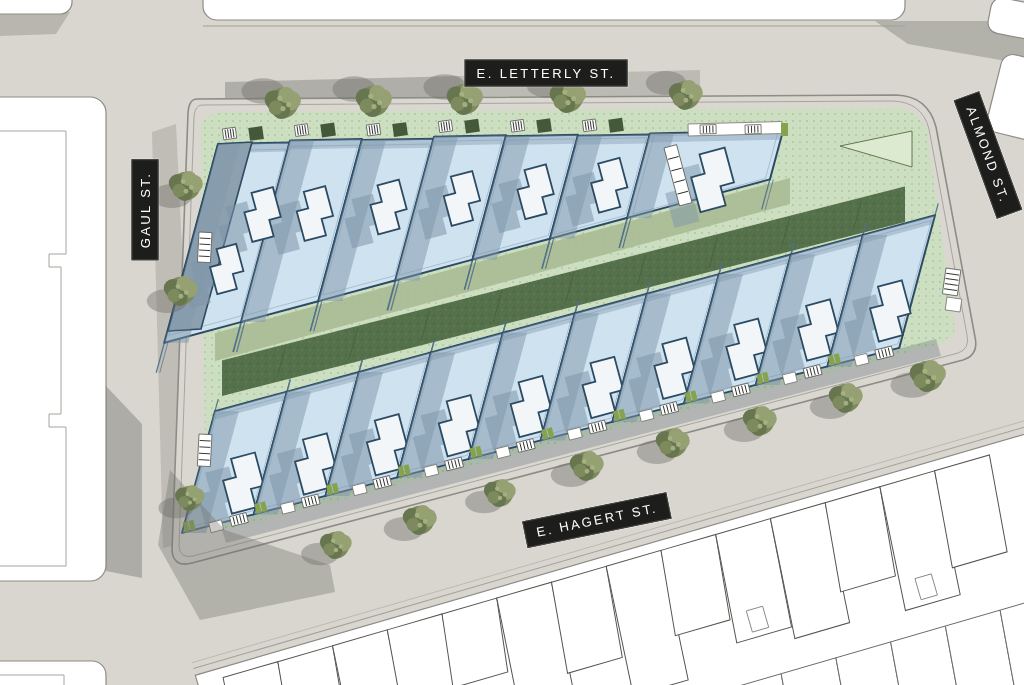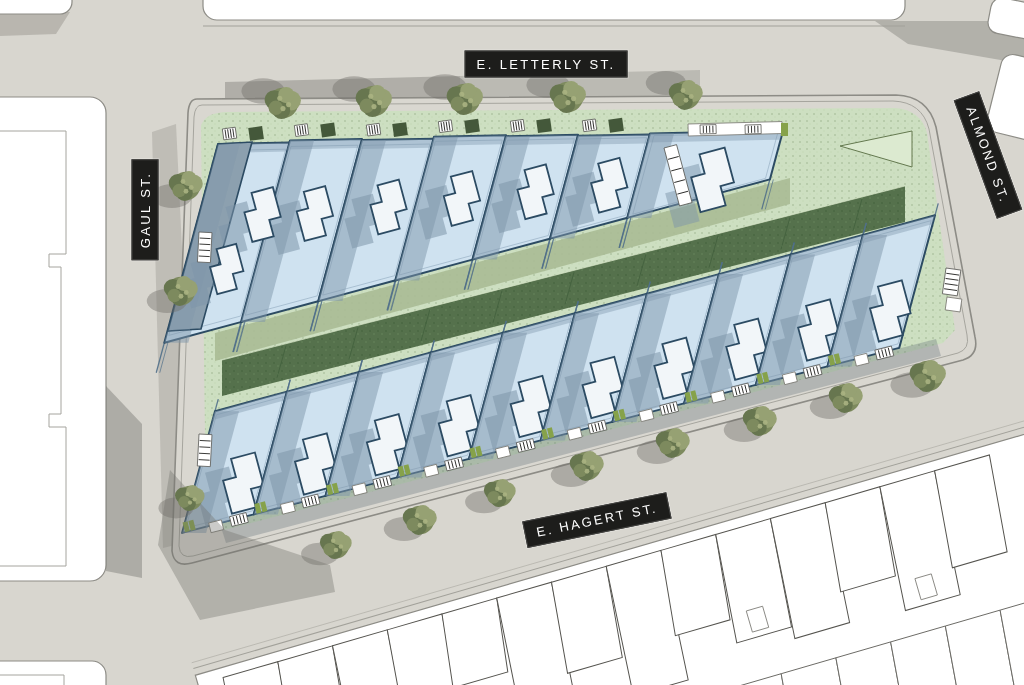--- a/index.html
+++ b/index.html
@@ -12,21 +12,21 @@
      color:#ffffff;
      font-size:13px;
      font-weight:400;
      letter-spacing:2.4px;
      padding:5px 11px;
      white-space:nowrap;
      border:1px solid #454543;
      box-shadow:0 0 0 1px rgba(255,255,255,.28);
      text-transform:uppercase;
   }
-  #label-letterly{left:546px;top:64px;transform:translate(-50%,-50%);}
+  #label-letterly{left:546px;top:73px;transform:translate(-50%,-50%);}
   #label-gaul{left:145px;top:210px;transform:translate(-50%,-50%) rotate(-90deg);}
   #label-almond{left:988px;top:155px;transform:translate(-50%,-50%) rotate(70deg);}
   #label-hagert{left:597px;top:520px;transform:translate(-50%,-50%) rotate(-11.5deg);}
 </style>
 </head>
 <body>
 
 <div class="stage">
 <svg viewBox="0 0 1024 685" width="1024" height="685">
   <defs>

